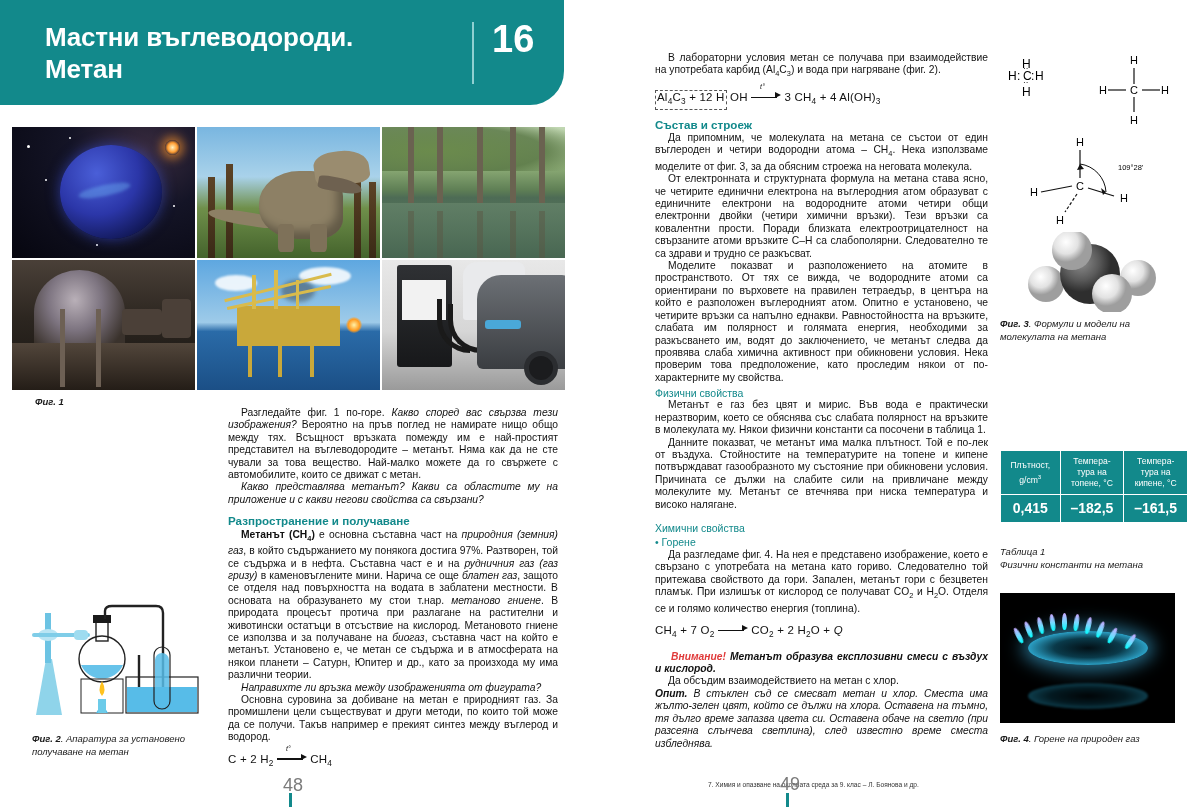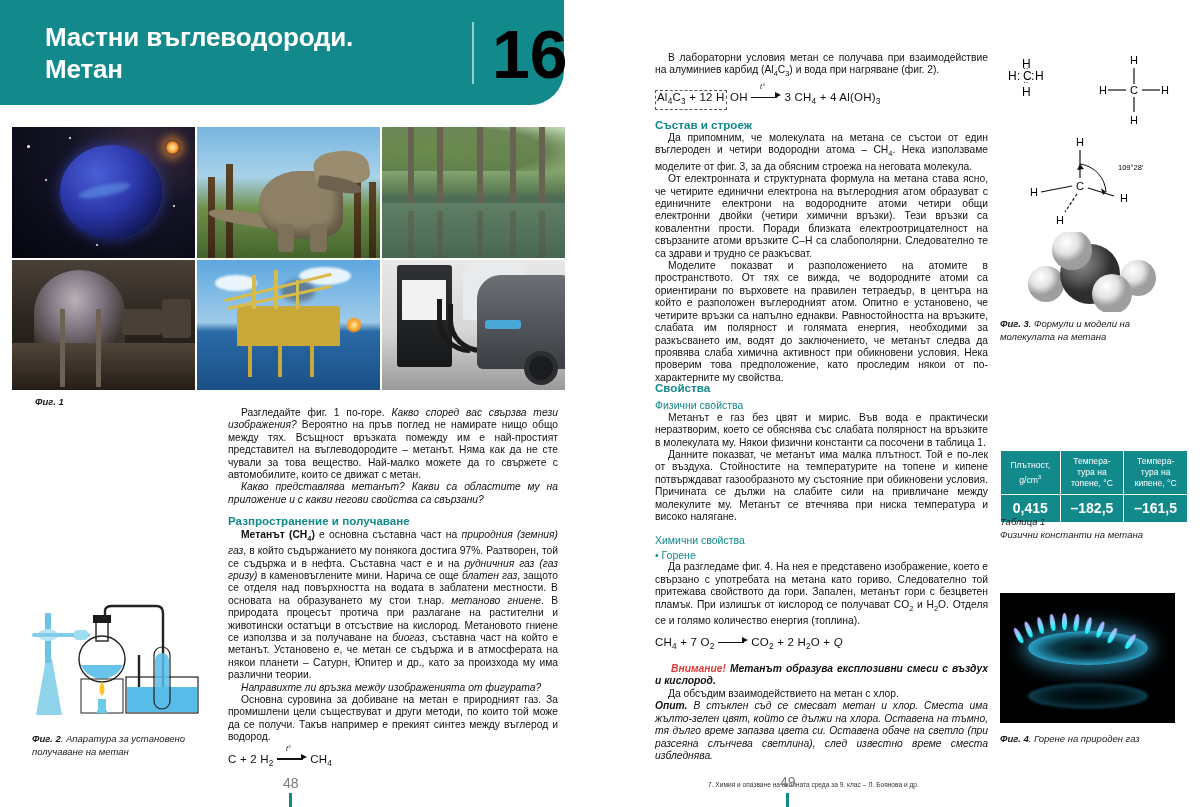--- a/index.html
+++ b/index.html
@@ -25,21 +25,21 @@
     position:absolute; left:45px; top:22px; width:400px;
     color:#fff; font-size:26px; font-weight:bold; line-height:1.22;
     letter-spacing:-0.2px;
   }
   .banner-sep {
     position:absolute; left:472px; top:22px; width:2px; height:62px;
     background:#8fd0d1;
   }
   .banner-num {
     position:absolute; left:492px; top:20px;
-    color:#000000; font-size:68px; font-weight:bold; line-height:1;
+    color:#ffffff; font-size:38px; font-weight:bold; line-height:1;
   }
 
   
   .collage {
     position:absolute; left:12px; top:127px;
     width:553px; height:263px;
     display:grid; grid-template-columns:1fr 1fr 1fr; grid-template-rows:1fr 1fr;
     gap:2px;
     overflow:hidden;
   }
@@ -229,21 +229,21 @@
   }
   .reflect {
     position:absolute; left:50%; top:66%; transform:translate(-50%,0) scaleY(-.75);
     width:120px; height:34px; border-radius:50%;
     background:radial-gradient(ellipse at 50% 50%, #02080c 0%, #07303d 45%, #1d7b99 75%, #6fd0ea 100%);
     opacity:.55; filter:blur(1.2px);
   }
 
   
   .pgnum {
-    position:absolute; font-size:14px; color:#7b7b7b;
+    position:absolute; font-size:18px; color:#7b7b7b;
   }
   .pgbar { position:absolute; width:3px; height:22px; background:#12898b; }
 </style>
 </head>
 <body>
 
 <div class="page page-left">
 
   <div class="banner">
     <div class="banner-title">
@@ -386,36 +386,35 @@
     </p>
   </div>
 
   <div class="pgnum" style="left:283px;top:775px;">48</div>
   <div class="pgbar" style="left:289px;top:793px;"></div>
 </div>
 
 <div class="page page-right">
 
   <div class="col-text right-col" style="left:55px;top:52px;">
-    <p><span>В лабораторни условия метан се получава при взаимодействие на алуминиев карбид (Al</span><sub>4</sub><span>C</span><sub>3</sub><span>) и вода при нагряване (фиг. 2).</span></p>
+    <p><span>В лабораторни условия метан се получава при взаимодействие на употребата карбид (Al</span><sub>4</sub><span>C</span><sub>3</sub><span>) и вода при нагряване (фиг. 2).</span></p>
 
     <p class="eqn">
       <span class="dashbox"><span>Al</span><sub>4</sub><span>C</span><sub>3</sub><span> + 12 H</span></span><span> OH</span>
       <span class="arrow"><span class="t">t°</span><span class="bar"></span><span class="head"></span></span>
       <span>3 CH</span><sub>4</sub><span> + 4 Al(OH)</span><sub>3</sub>
     </p>
 
     <h3 class="sec">Състав и строеж</h3>
     <p><span>Да припомним, че молекулата на метана се състои от един въглероден и четири водородни атома – CH</span><sub>4</sub><span>. Нека използваме моделите от фиг. 3, за да обясним строежа на неговата молекула.</span></p>
     <p>От електронната и структурната формула на метана става ясно, че четирите единични електрона на въглеродния атом образуват с единичните електрони на водородните атоми четири общи електронни двойки (четири химични връзки). Тези връзки са ковалентни прости. Поради близката електроотрицателност на свързаните атоми връзките C–H са слабополярни. Следователно те са здрави и трудно се разкъсват.</p>
     <p>Моделите показват и разположението на атомите в пространството. От тях се вижда, че водородните атоми са ориентирани по върховете на правилен тетраедър, в центъра на който е разположен въглеродният атом. Опитно е установено, че четирите връзки са напълно еднакви. Равностойността на връзките, слабата им полярност и голямата енергия, необходими за разкъсването им, водят до заключението, че метанът следва да проявява слаба химична активност при обикновени условия. Нека проверим това предположение, като проследим някои от по-характерните му свойства.</p>
   </div>
 
   <div class="col-text right-col2" style="left:55px;top:382px;">
-    <h3 class="sec" style="margin-top:0">Свойства</h3>
     <h4 class="sub">Физични свойства</h4>
     <p>Метанът е газ без цвят и мирис. Във вода е практически неразтворим, което се обяснява със слабата полярност на връзките в молекулата му. Някои физични константи са посочени в таблица 1.</p>
     <p>Данните показват, че метанът има малка плътност. Той е по-лек от въздуха. Стойностите на температурите на топене и кипене потвърждават газообразното му състояние при обикновени условия. Причината се дължи на слабите сили на привличане между молекулите му. Метанът се втечнява при ниска температура и високо налягане.</p>
 
     <h4 class="sub" style="margin-top:11px">Химични свойства</h4>
     <p class="bullet">• Горене</p>
     <p><span>Да разгледаме фиг. 4. На нея е представено изображение, което е свързано с употребата на метана като гориво. Следователно той притежава свойството да гори. Запален, метанът гори с безцветен пламък. При излишък от кислород се получават CO</span><sub>2</sub><span> и H</span><sub>2</sub><span>O. Отделя се и голямо количество енергия (топлина).</span></p>
 
     <p class="eqn">
       <span>CH</span><sub>4</sub><span> + 7 O</span><sub>2</sub>
@@ -525,21 +524,21 @@
         </th>
       </tr>
       <tr>
         <td>0,415</td>
         <td>–182,5</td>
         <td>–161,5</td>
       </tr>
     </tbody>
       </table>
   </div>
-  <div class="cap tbl-cap" style="left:400px;top:516px;">
+  <div class="cap tbl-cap" style="left:400px;top:546px;">
     <span>Таблица 1</span><br>
     <span>Физични константи на метана</span>
   </div>
 
   <div class="fig4" style="left:400px;top:593px;">
     <div class="burner"></div>
     <div class="flame" style="left:16px;top:34px;transform:rotate(-28deg)"></div>
     <div class="flame" style="left:26px;top:28px;transform:rotate(-22deg)"></div>
     <div class="flame" style="left:38px;top:24px;transform:rotate(-14deg)"></div>
     <div class="flame" style="left:50px;top:21px;transform:rotate(-8deg)"></div>

